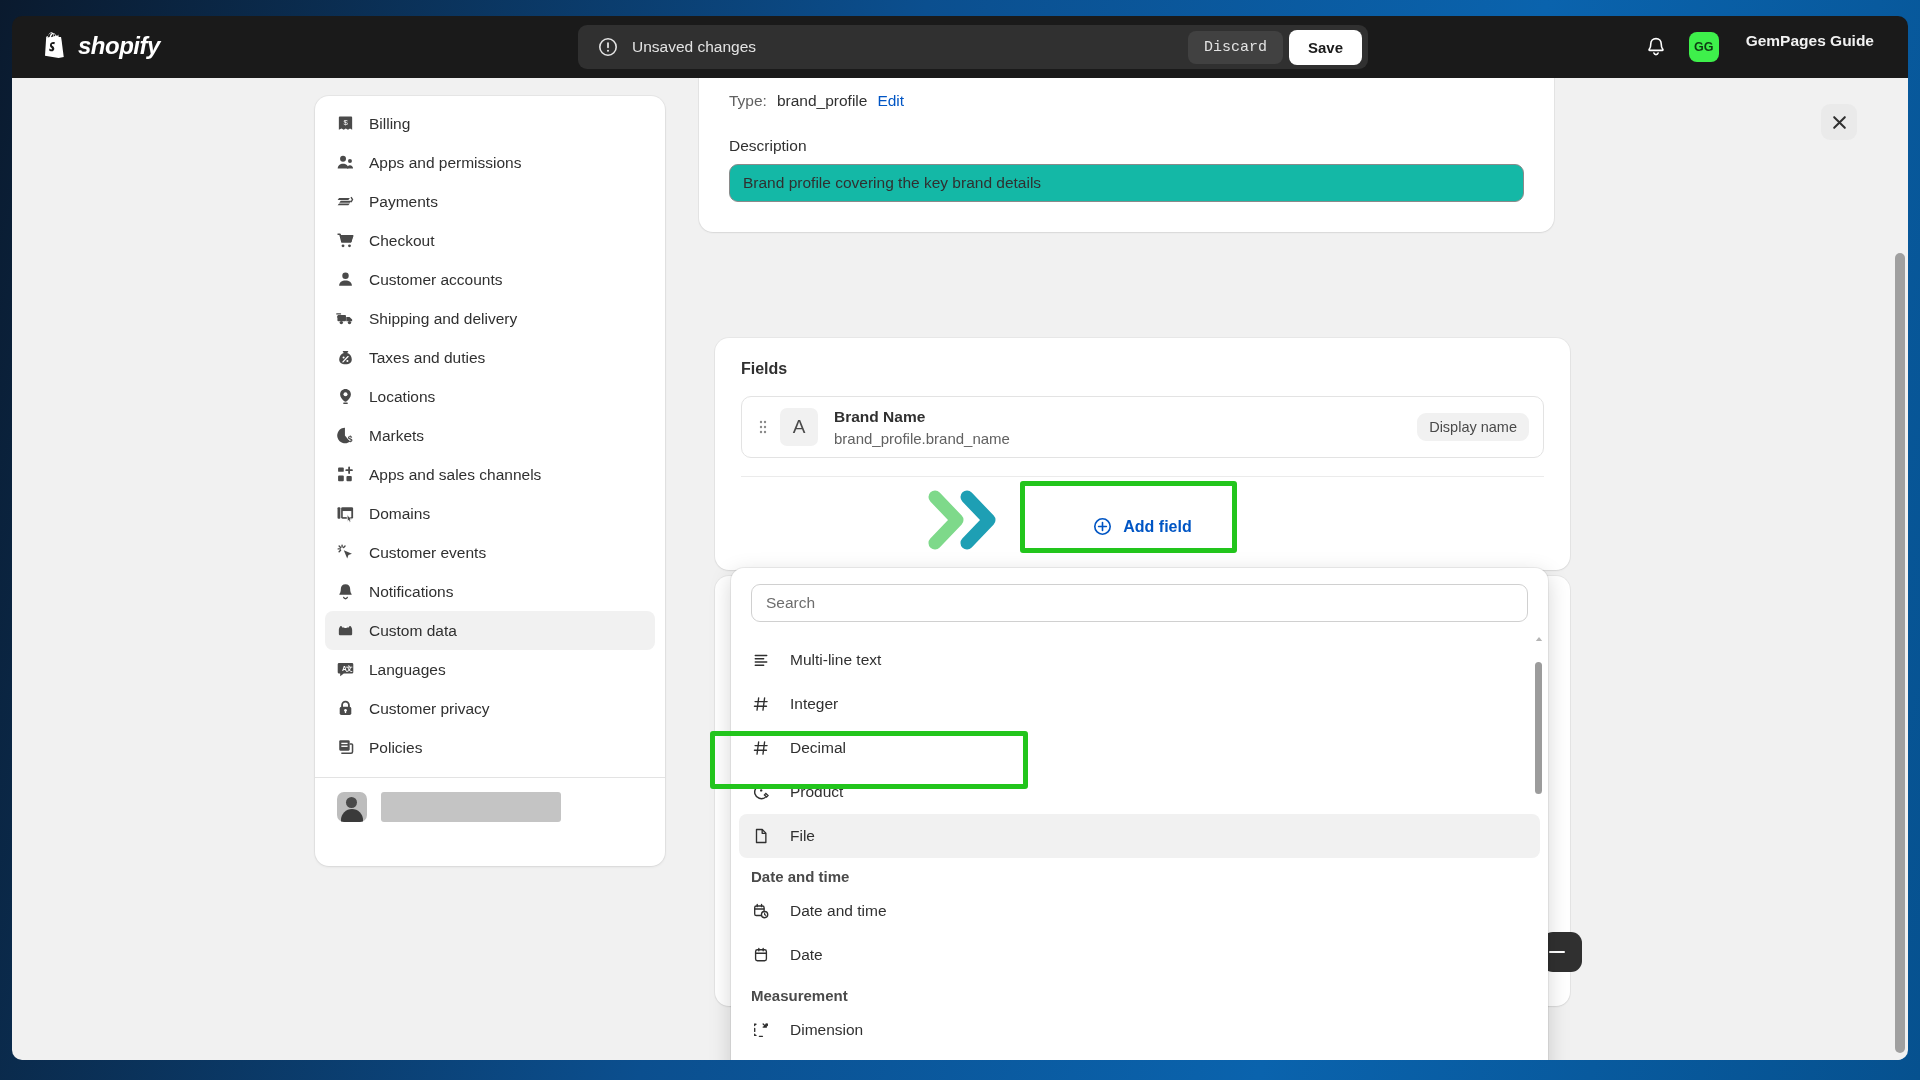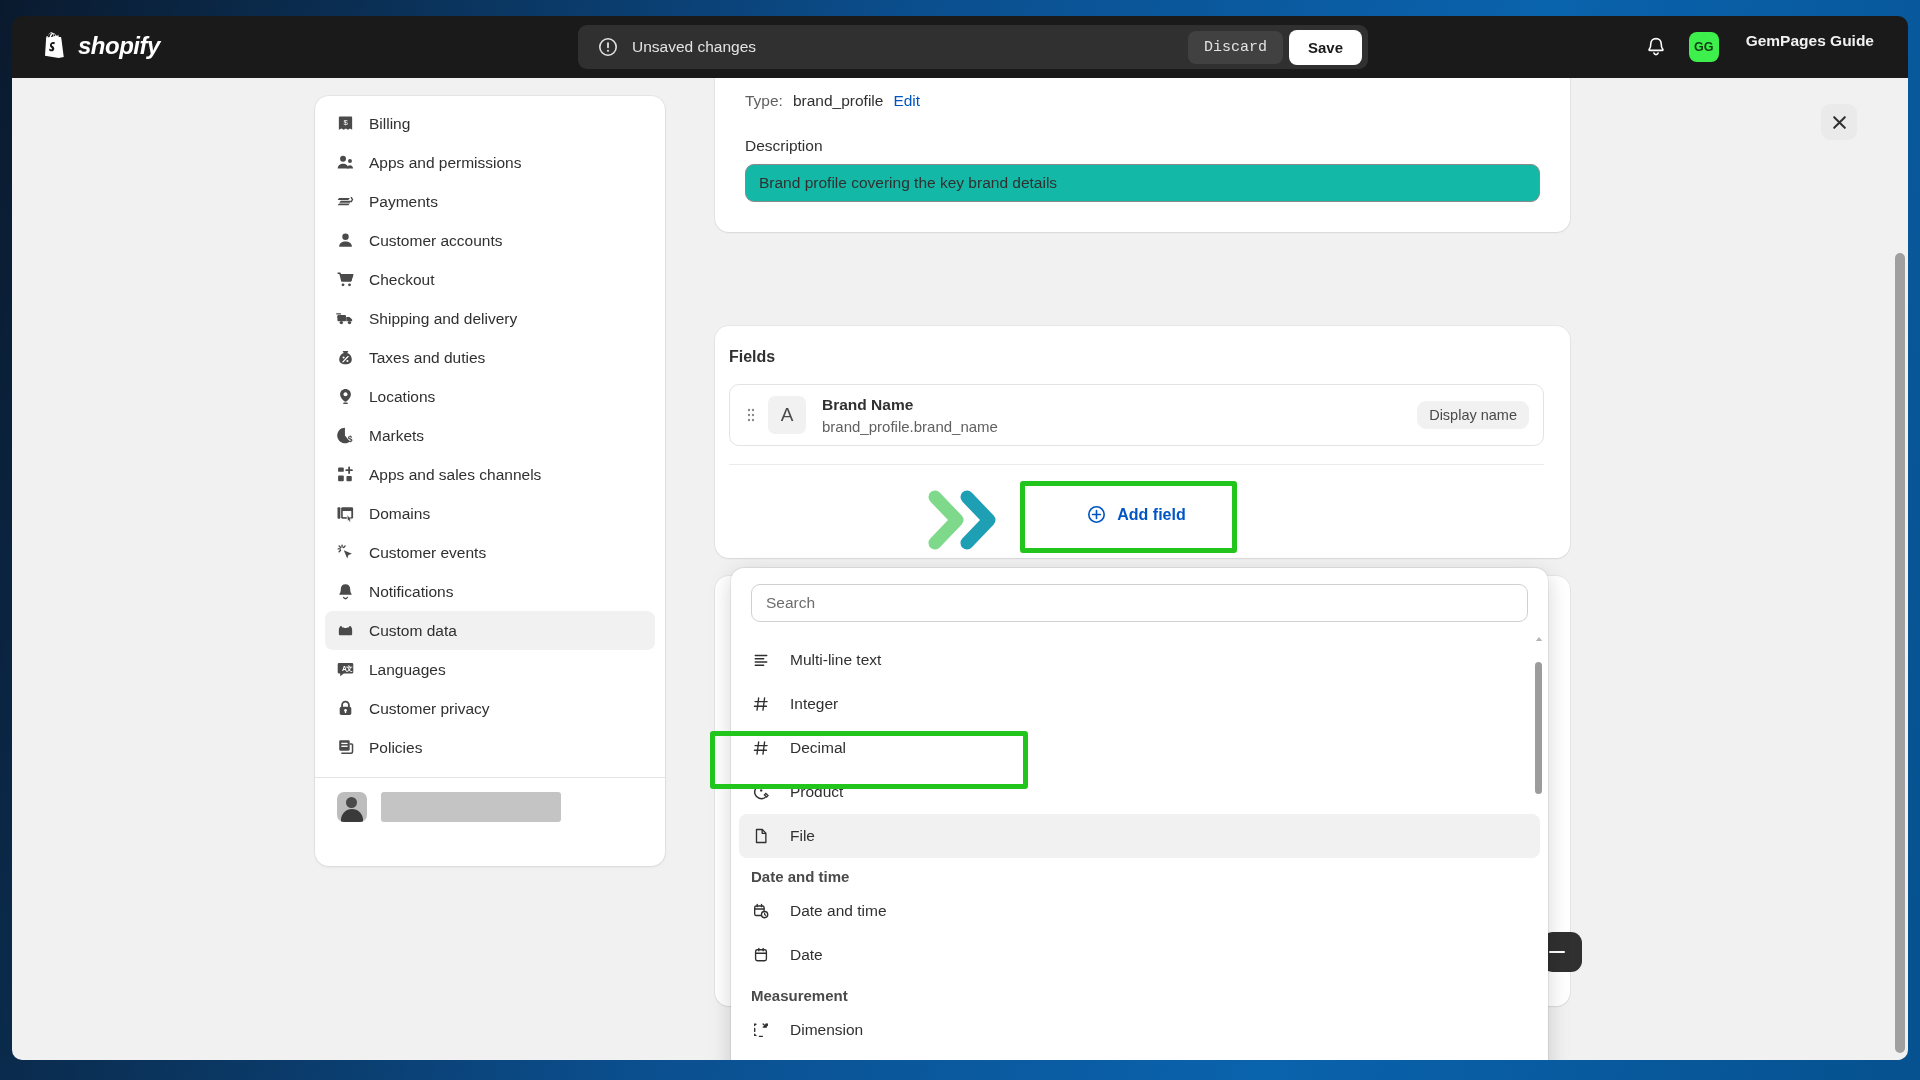--- a/index.html
+++ b/index.html
@@ -125,38 +125,38 @@
     z-index: 9;
   }
 
   .card {
     background: #ffffff;
     border-radius: 14px;
     box-shadow: 0 1px 2px rgba(0,0,0,.07), 0 0 0 1px rgba(0,0,0,.04);
   }
 
   .card-top {
-    position: absolute; left: 24px; top: -46px;
+    position: absolute; left: 8px; top: -46px;
     width: 855px; padding: 60px 30px 30px 30px;
   }
   .type-row { display: flex; align-items: baseline; gap: 10px; font-size: 15.5px; }
   .type-label { color: #616161; }
   .type-value { color: #303030; }
   .type-edit { color: #0055c4; cursor: pointer; }
   .desc-label { margin-top: 27px; font-size: 15.5px; color: #303030; }
   .desc-input {
     margin-top: 9px; width: 100%; height: 38px;
     border: 1px solid #8a8a8a; border-radius: 9px;
     background: #14b8a6; padding: 0 13px;
     font-size: 15.5px; color: #303030; font-family: inherit;
   }
 
   .card-fields {
-    position: absolute; left: 24px; top: 248px;
-    width: 855px; padding: 22px 26px 22px 14px;
+    position: absolute; left: 24px; top: 260px;
+    width: 855px; padding: 22px 26px 22px 26px;
   }
   .fields-title { font-size: 16px; font-weight: 700; color: #303030; }
   .field-row {
     margin-top: 18px; height: 62px;
     border: 1px solid #e3e3e3; border-radius: 10px;
     display: flex; align-items: center; padding: 0 14px 0 10px;
     background: #fff;
   }
   .drag-handle {
     width: 22px; display: flex; align-items: center; justify-content: center;
@@ -349,37 +349,37 @@
               <path d="M3.2 6.4h11.4l-1.6 2H1.7zM5 9.2h11.4l-1.6 2H3.5zM3.2 12h11.4l-1.6 2H1.7z" fill="#4a4a4a"></path>
               <path d="M15.8 5.5l1.6 2.5-1.6 2.6" fill="none" stroke="#4a4a4a" stroke-width="1.4"></path>
             </svg>
         </span>
         <span class="nl">Payments</span>
       </div>
 
       <div class="nav-item">
         <span class="ni">
           <svg width="19" height="19" viewBox="0 0 20 20">
-              <circle cx="10" cy="6.1" r="3.4" fill="#4a4a4a"></circle>
-              <path d="M3.3 16.6c0-3.5 3-5.5 6.7-5.5s6.7 2 6.7 5.5z" fill="#4a4a4a"></path>
-            </svg>
-        </span>
-        <span class="nl">Customer accounts</span>
-      </div>
-
-      <div class="nav-item">
-        <span class="ni">
-          <svg width="19" height="19" viewBox="0 0 20 20">
               <path d="M1.6 3.4h2.6l2.1 8.2h9L17.6 5H5" fill="none" stroke="#4a4a4a" stroke-width="1.7" stroke-linejoin="round"></path>
               <path d="M5 5h12.6l-1.3 6.6H6.3z" fill="#4a4a4a"></path>
               <circle cx="7.4" cy="15.6" r="1.5" fill="#4a4a4a"></circle>
               <circle cx="14.2" cy="15.6" r="1.5" fill="#4a4a4a"></circle>
             </svg>
         </span>
         <span class="nl">Checkout</span>
+      </div>
+
+      <div class="nav-item">
+        <span class="ni">
+          <svg width="19" height="19" viewBox="0 0 20 20">
+              <circle cx="10" cy="6.1" r="3.4" fill="#4a4a4a"></circle>
+              <path d="M3.3 16.6c0-3.5 3-5.5 6.7-5.5s6.7 2 6.7 5.5z" fill="#4a4a4a"></path>
+            </svg>
+        </span>
+        <span class="nl">Customer accounts</span>
       </div>
 
       <div class="nav-item">
         <span class="ni">
           <svg width="19" height="19" viewBox="0 0 20 20">
               <rect x="1.5" y="6.4" width="9" height="6.4" rx="1" fill="#4a4a4a"></rect>
               <path d="M10.8 8.3h3.4l2.8 2.8v1.7h-6.2z" fill="#4a4a4a"></path>
               <circle cx="5.6" cy="14.3" r="1.8" fill="#4a4a4a"></circle>
               <circle cx="14.2" cy="14.3" r="1.8" fill="#4a4a4a"></circle>
               <path d="M.8 5.2h4M1.6 8.3h2.3" stroke="#4a4a4a" stroke-width="1.3" stroke-linecap="round"></path>

